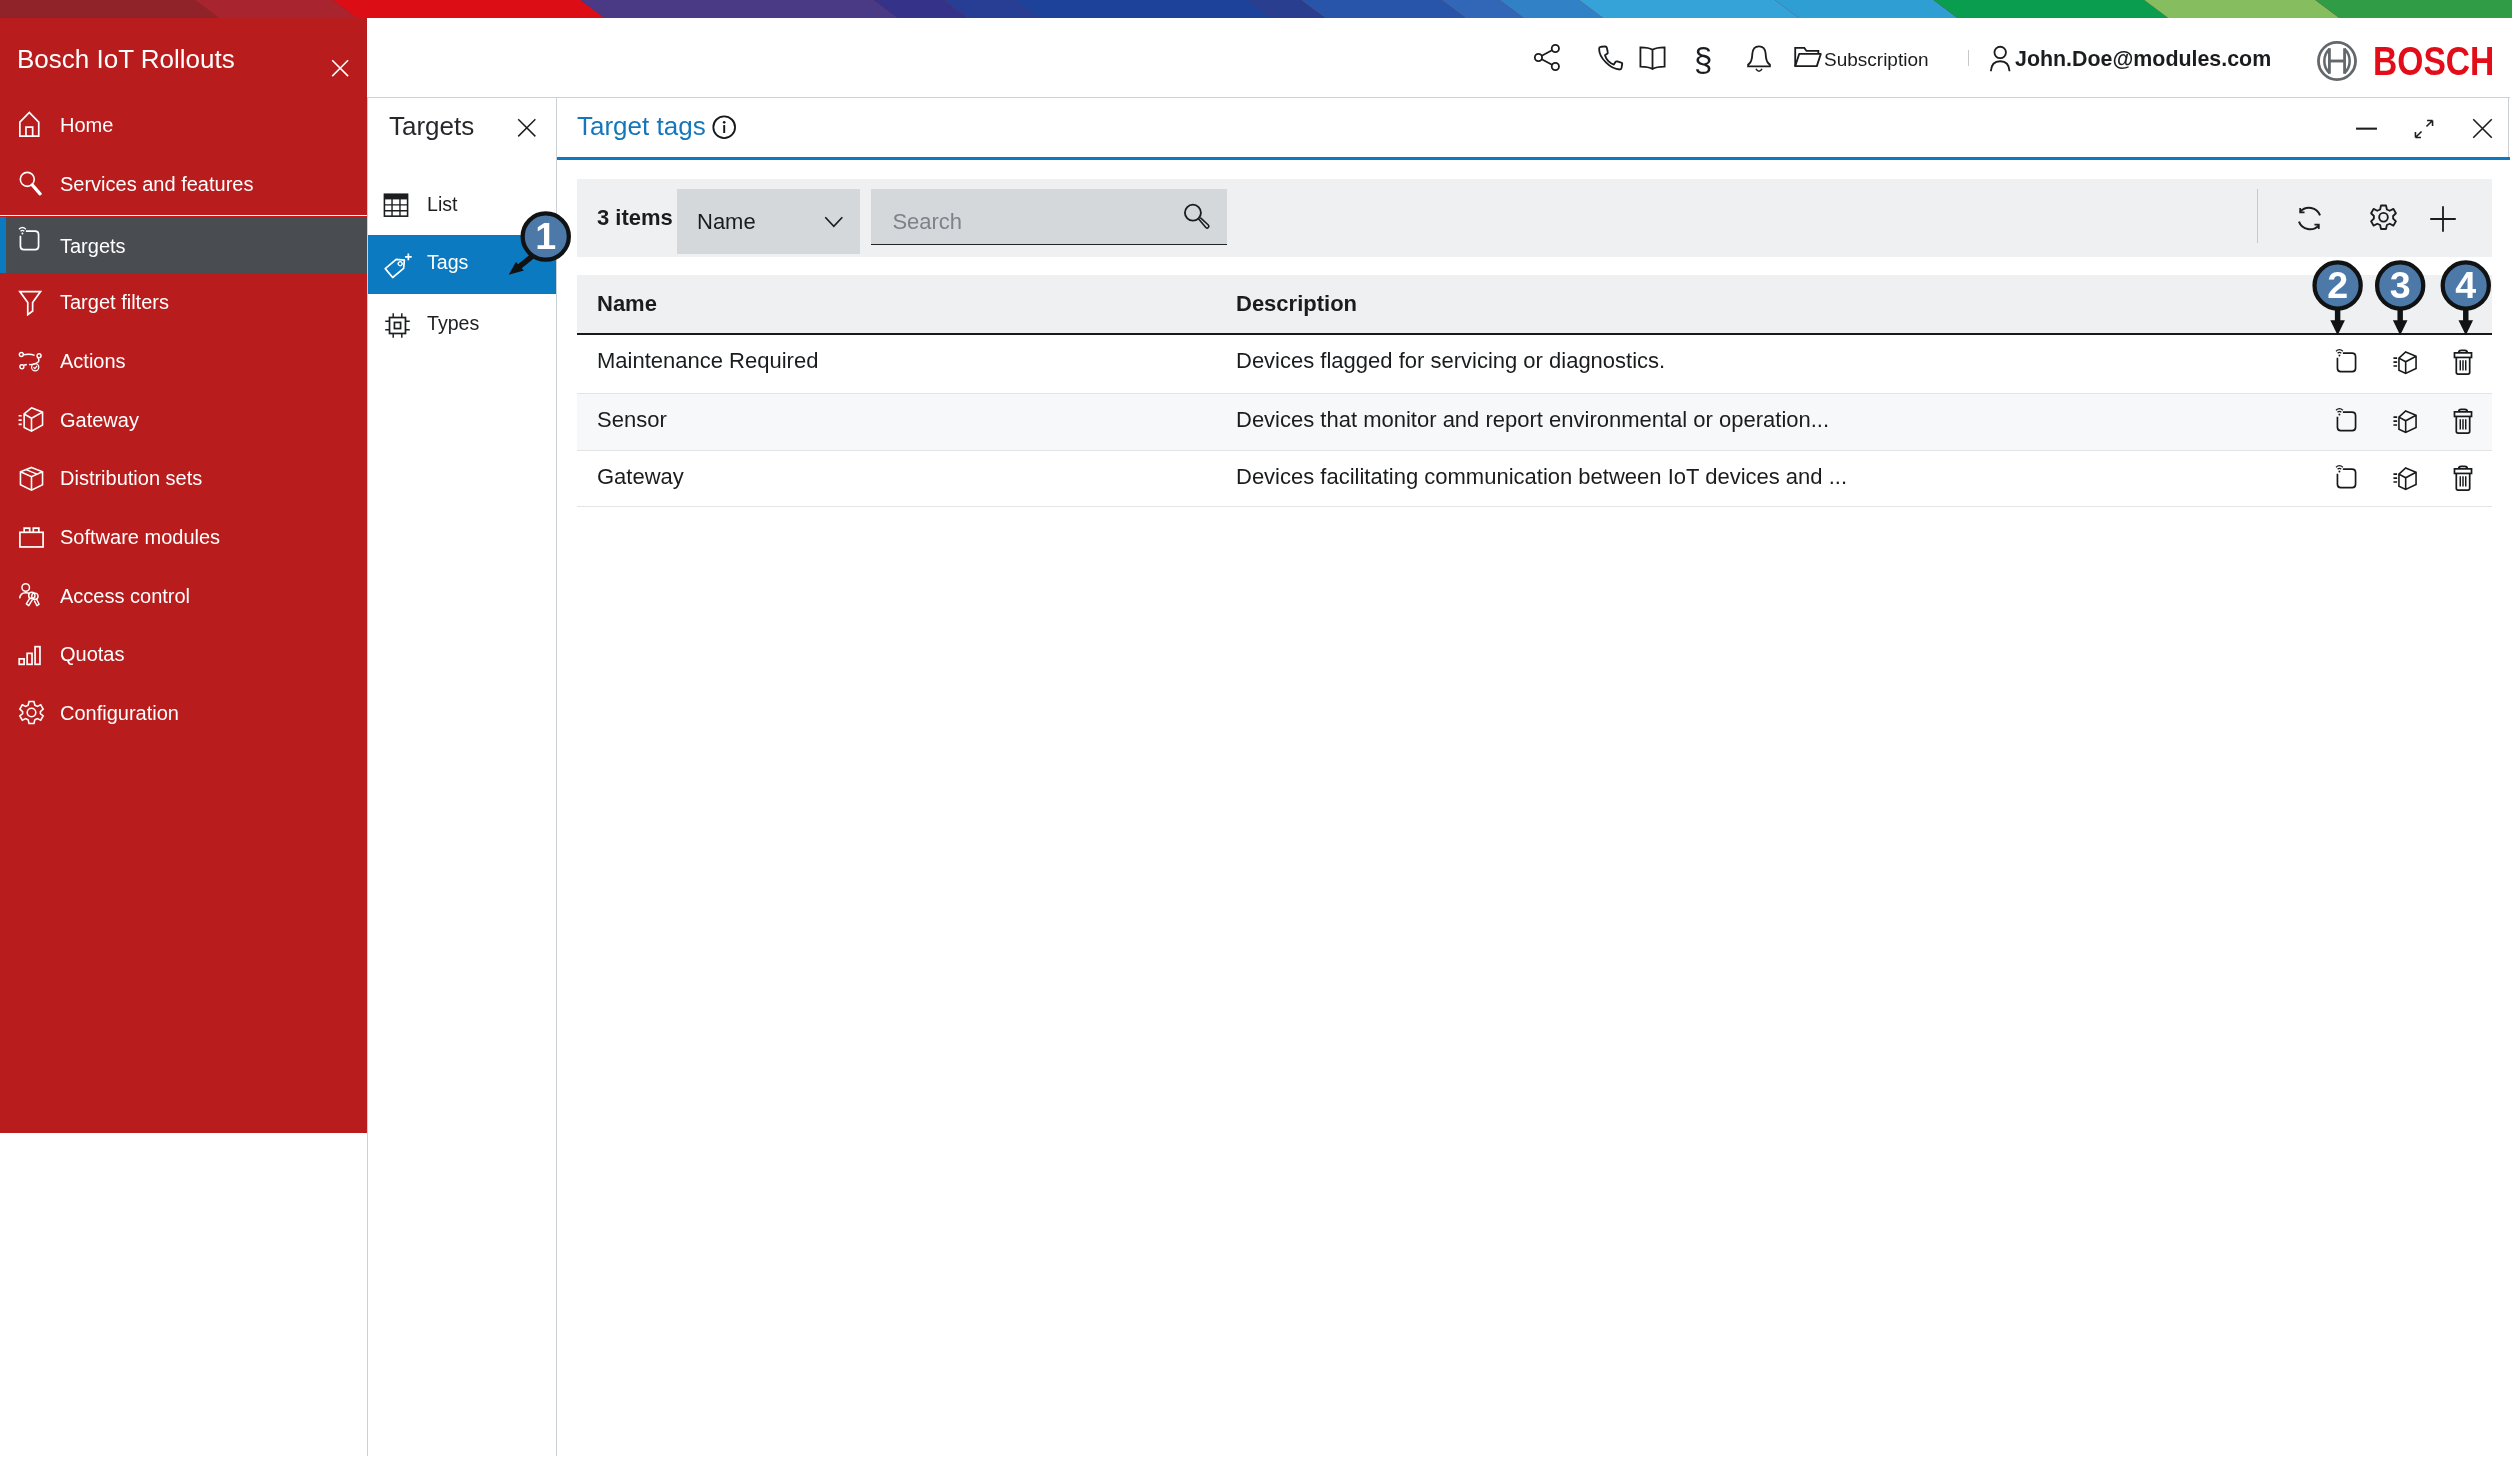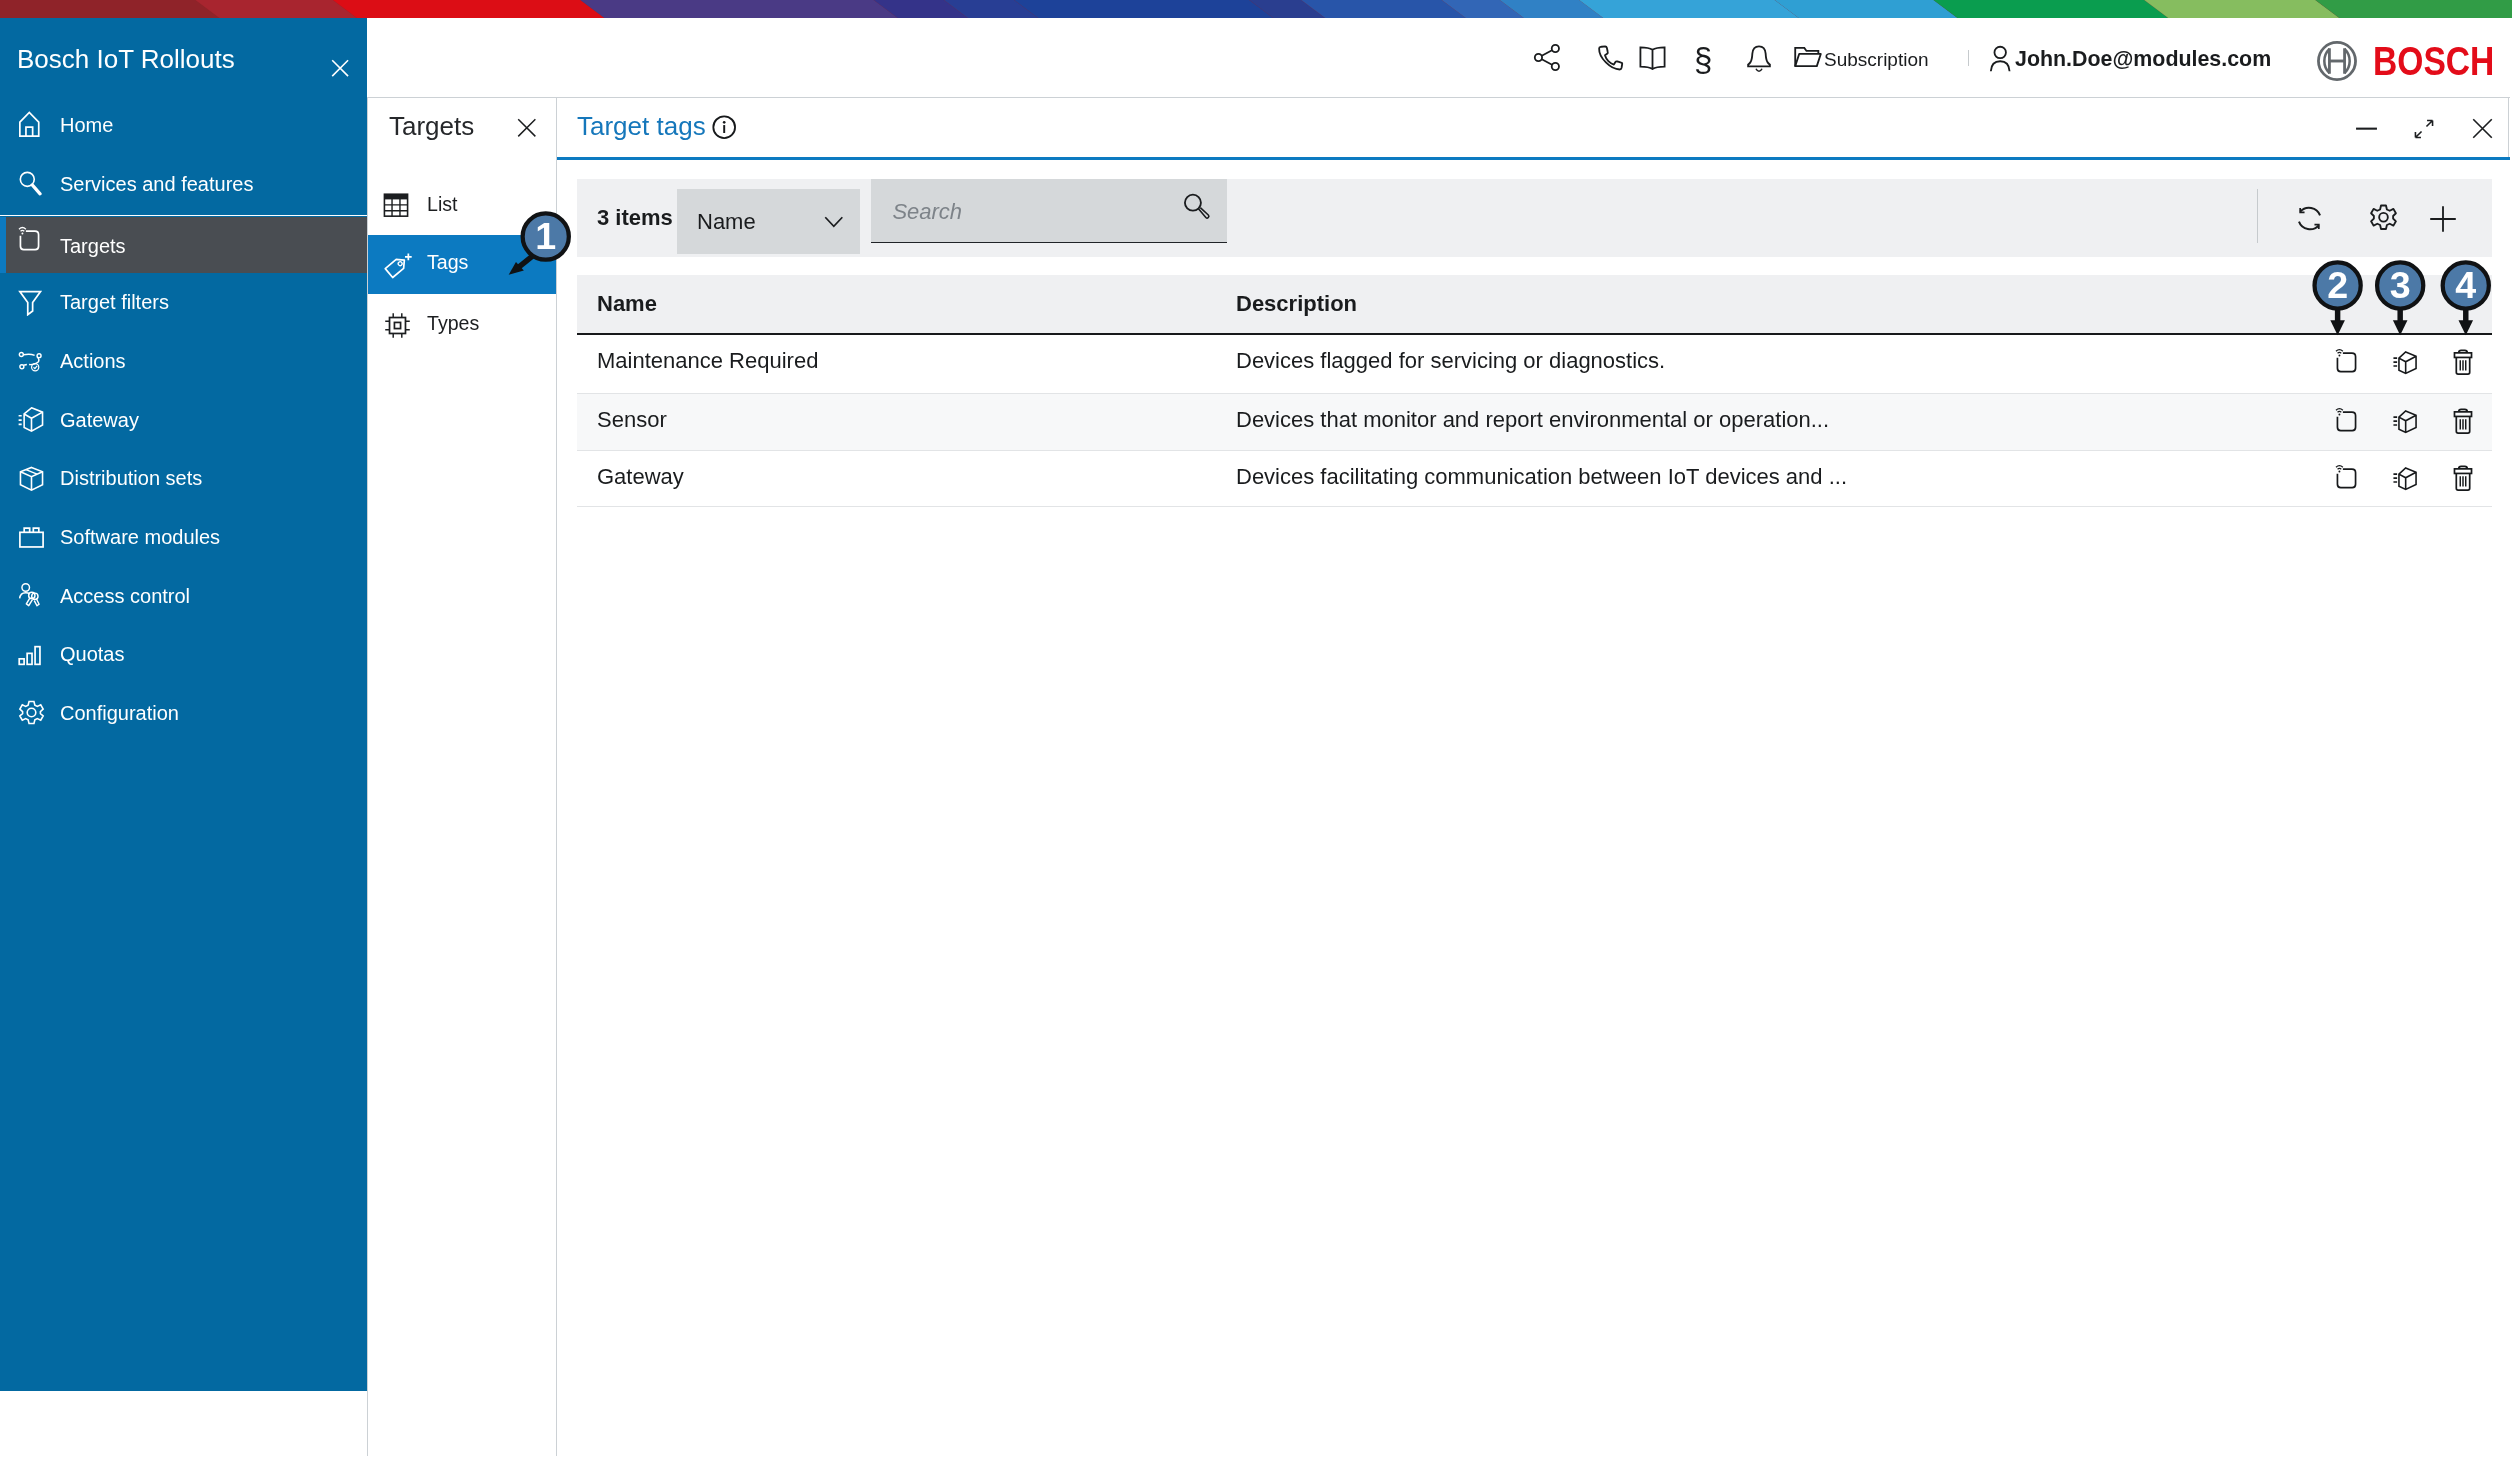--- a/index.html
+++ b/index.html
@@ -49,21 +49,21 @@
 <polygon points="2360,0 2455,0 2495,30 2400,30" fill="#3266b6"></polygon>
 <polygon points="2455,0 2585,0 2625,30 2495,30" fill="#3081c5"></polygon>
 <polygon points="2585,0 2905,0 2945,30 2625,30" fill="#35a3d8"></polygon>
 <polygon points="2905,0 3165,0 3205,30 2945,30" fill="#2f9fd3"></polygon>
 <polygon points="3165,0 3510,0 3550,30 3205,30" fill="#0a9d4f"></polygon>
 <polygon points="3510,0 3790,0 3830,30 3550,30" fill="#86bd5f"></polygon>
 <polygon points="3790,0 4112,0 4112,30 3830,30" fill="#319c46"></polygon>
 </svg>
 </div>
 
-<div class="abs" id="sidebar" style="left:0;top:18.3px;width:367px;height:1373px;background:#0369a1;color:#fff;">
+<div class="abs" id="sidebar" style="left:0;top:18.3px;width:367px;height:1115px;background:#b91c1c;color:#fff;">
   <div class="abs" style="left:17px;top:27.5px;font-size:26px;line-height:26px;">Bosch IoT Rollouts</div>
   <div class="abs" style="left:331px;top:41px;">
     <svg width="18.3" height="18.3" viewBox="0 0 30 30">
         <path d="M2 2 L28 28 M28 2 L2 28" stroke="#fff" stroke-width="2.6" fill="none"></path>
       </svg>
   </div>
   <div id="navitems" style="position:absolute;left:0;top:0;width:367px;font-size:20px;">
 
     <div class="abs" style="left:17.7px;top:78px;width:24.4px;height:56px;display:flex;align-items:center;">
       <svg width="22.6" height="28" viewBox="0 0 37 46" fill="none" stroke="#fff" stroke-width="2.8">
@@ -311,21 +311,21 @@
   <div class="abs" id="toolbar" style="left:20px;top:81px;width:1915px;height:78px;background:#eff0f2;">
     <div class="abs" style="left:20px;top:28px;font-size:22px;line-height:22px;color:#1a1c1e;font-weight:bold;">3 items</div>
 
     <div class="abs" style="left:100px;top:10.4px;width:183px;height:65px;background:#d5d8da;">
       <div class="abs" style="left:20px;top:22px;font-size:22px;line-height:22px;color:#1a1c1e;">Name</div>
       <svg class="abs" style="left:147px;top:27px;" width="19.6" height="12.2" viewBox="0 0 32 20" fill="none" stroke="#1a1c1e" stroke-width="2.8">
           <path d="M2 2 L16 17 L30 2"></path>
         </svg>
     </div>
 
-    <div class="abs" style="left:294px;top:0;width:356px;height:64px;background:#d5d8da;border-bottom:1.8px solid #202327;font-style:italic;">
+    <div class="abs" style="left:294px;top:10px;width:356px;height:56px;background:#d5d8da;border-bottom:1.8px solid #202327;">
       <div class="abs" style="left:21.4px;top:22px;font-size:22px;line-height:22px;color:#7d8389;">Search</div>
       <svg class="abs" style="left:309px;top:12.2px;" width="32" height="32" viewBox="0 0 52 52" fill="none" stroke="#1a1c1e" stroke-width="3">
         <circle cx="21" cy="19" r="13"></circle>
         <path d="M30 29 L42 43 Q44 45 46 43 Q48 41 46 39 L33 27" stroke-width="2.6"></path>
       </svg>
     </div>
 
     <div class="abs" style="left:1680px;top:10.4px;width:0.6px;height:54px;background:#c6cacd;"></div>
     <svg class="abs" style="left:1717px;top:24.4px;" width="31" height="31" viewBox="0 0 50 50" fill="none" stroke="#1a1c1e" stroke-width="3.2">
       <path d="M10 14 A 19 19 0 0 1 42 20"></path>

